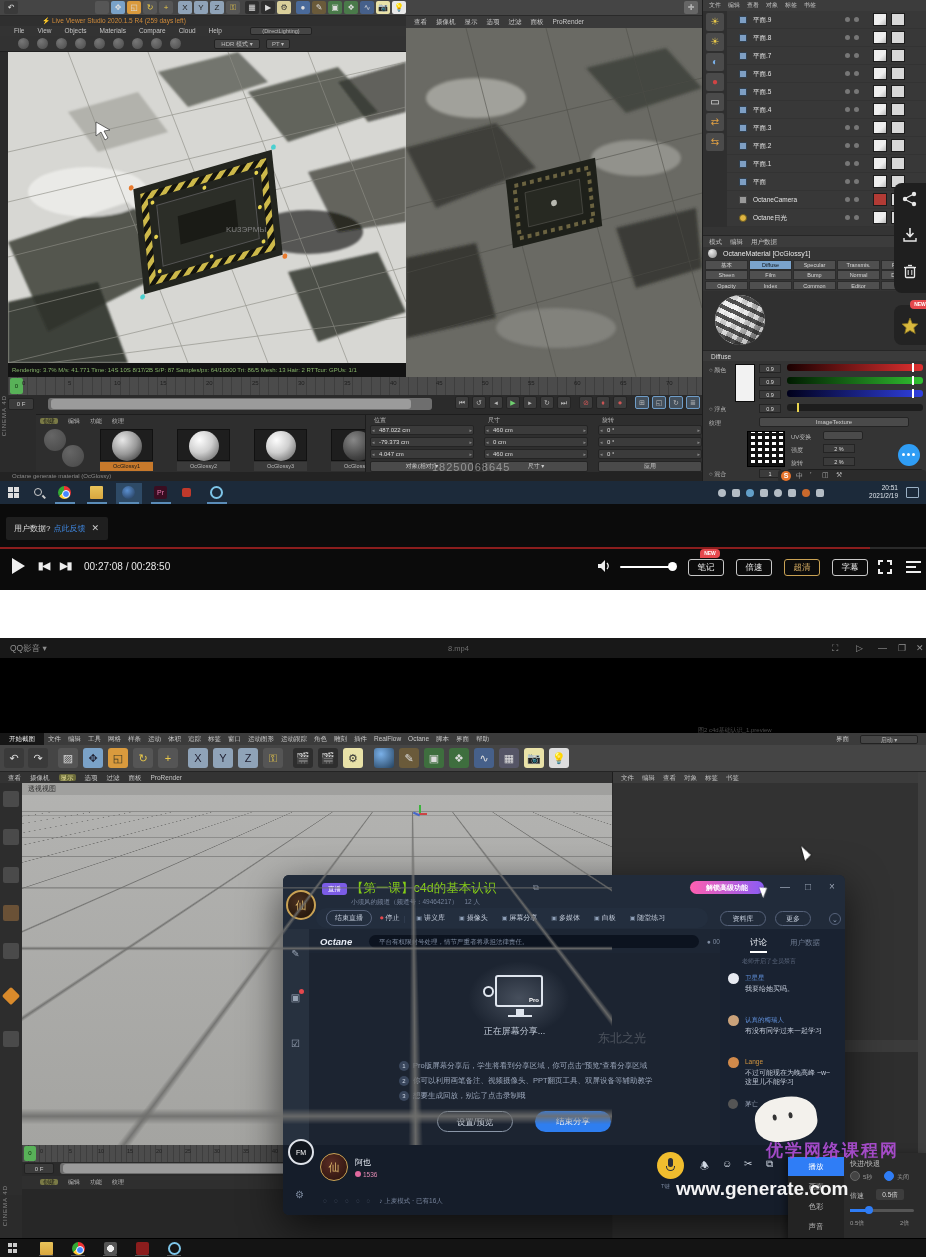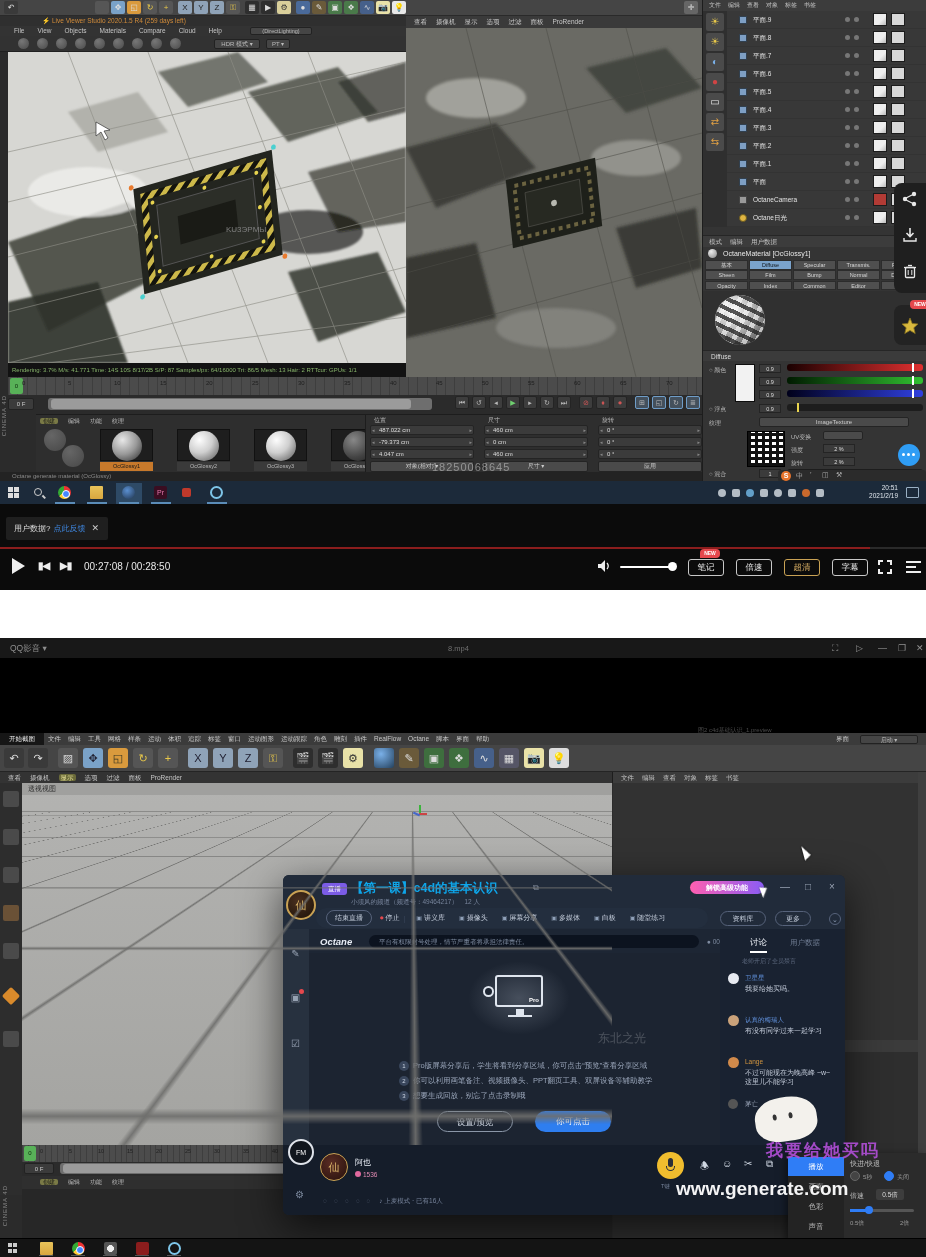--- a/index.html
+++ b/index.html
@@ -191,21 +191,21 @@
 .vchip{position:absolute;background:#3d3d3d;border-radius:2px;color:#ddd;font-size:6.5px;text-align:center}
 .qslider{position:absolute;left:62px;top:56px;width:64px;height:3px;background:#555;border-radius:2px}
 .qslider i{position:absolute;left:0;top:0;width:18px;height:3px;background:#2f7df6}
 .qslider b{position:absolute;left:15px;top:-3px;width:8px;height:8px;border-radius:50%;background:#2f7df6}
 .qcheck{position:absolute;left:62px;top:86px;width:8px;height:8px;border:1px solid #888;border-radius:1px}
 
 .dlg{left:283px;top:875px;width:562px;height:340px;background:#1d2634;border-radius:6px;box-shadow:0 12px 40px rgba(0,0,0,.65);z-index:20}
 .dlg .hdr{position:absolute;left:0;top:0;width:562px;height:54px;background:#212b3a;border-radius:6px 6px 0 0}
 .d-avatar{position:absolute;left:3px;top:15px;width:30px;height:30px;border-radius:50%;background:radial-gradient(circle at 40% 35%,#4a3020,#1d1208);border:2px solid #c9a254;color:#d9b469;font-size:11px;line-height:27px;text-align:center;z-index:3}
 .d-badge{position:absolute;left:39px;top:8px;width:25px;height:12px;background:#7b5ce6;border-radius:3px;color:#fff;font-size:6.5px;line-height:12px;text-align:center}
-.d-title{position:absolute;left:68px;top:5px;color:#0ea5e9;font-size:12.5px;font-weight:bold}
+.d-title{position:absolute;left:68px;top:5px;color:#84cc16;font-size:12.5px;font-weight:normal}
 .d-ext{position:absolute;left:250px;top:8px;color:#8a93a3;font-size:8px}
 .d-sub{position:absolute;left:68px;top:23px;color:#76839a;font-size:6.5px}
 .d-promo{position:absolute;left:407px;top:6px;width:74px;height:13px;border-radius:7px;background:linear-gradient(90deg,#ff5fb0,#8a5cf6);color:#fff;font-size:7px;font-weight:bold;line-height:13px;text-align:center}
 .d-cursor{position:absolute;left:478px;top:11px;width:0;height:0;border-left:7px solid #fff;border-top:3px solid transparent;border-bottom:8px solid transparent;transform:rotate(-20deg);filter:drop-shadow(0 0 1px #555)}
 .d-wc{position:absolute;top:6px;color:#99a3b3;font-size:10px}
 .d-toolbar{position:absolute;left:33px;top:33px;width:392px;height:20px;background:#232e3e;border-radius:10px;display:flex;align-items:center;font-size:7px;color:#c6cfdd}
 .d-end{border:1px solid #56627a;border-radius:8px;padding:2px 8px;margin:0 8px 0 10px}
 .d-stop:before{content:"⏺";color:#e5484d;margin-right:2px}
 .d-tool{margin:0 7px;white-space:nowrap}
 .d-tool:before{content:"▣";margin-right:2px;color:#8fa0b8;font-size:6px}
@@ -966,28 +966,29 @@
       <div class="ri" style="top:108px">☑</div>
     </div>
     <div class="d-main">
       <div class="glow"></div>
       <div class="monitor">
         <span class="pro">Pro</span>
           <span class="cam"></span>
           <span class="stand"></span>
           <span class="base"></span>
       </div>
+      <div class="d-caption">正在屏幕分享...</div>
       <div>
 
       <div class="tip" style="top: 108px;"><b>1</b><span>Pro版屏幕分享后，学生将看到分享区域，你可点击“预览”查看分享区域</span></div>
           <div class="tip" style="top: 123px;"><b>2</b><span>你可以利用画笔备注、视频摄像头、PPT翻页工具、双屏设备等辅助教学</span></div>
           <div class="tip" style="top: 138px;"><b>3</b><span>想要生成回放，别忘了点击录制哦</span></div>
         </div>
       <div class="d-btn1">设置/预览</div>
-      <div class="d-btn2">你可点击</div>
+      <div class="d-btn2">结束分享</div>
     </div>
     <div class="d-chat">
       <div class="ct-act">讨论</div>
       <div class="ct-in">用户数据</div>
       <div class="c-notice">老师开启了全员禁言</div>
       <div>
 
       <div class="cmsg m1" style="top: 44px;">
           <i class="av"></i>
           <span class="nm">卫星星</span>
@@ -1056,21 +1057,21 @@
         <i></i>
         <b></b>
       </div>
     <div class="qtoglab" style="left:62px;top:66px">0.5倍</div>
     <div class="qtoglab" style="left:112px;top:66px">2倍</div>
     <div class="qcheck"></div>
     <div class="qtoglab" style="left:74px;top:87px">始终应用当前倍速</div>
   </div>
 
   <div class="abs wm-ghost">东北之光</div>
-  <div class="abs wm-purple">我要给她买吗</div>
+  <div class="abs wm-purple">优学网络课程网</div>
   <div class="abs wm-url">www.generate.com</div>
 
   <div class="abs tb2">
     <div class="win">
         <i></i>
         <i></i>
         <i></i>
         <i></i>
       </div>
     <div class="bic folder" style="left:40px"></div>

